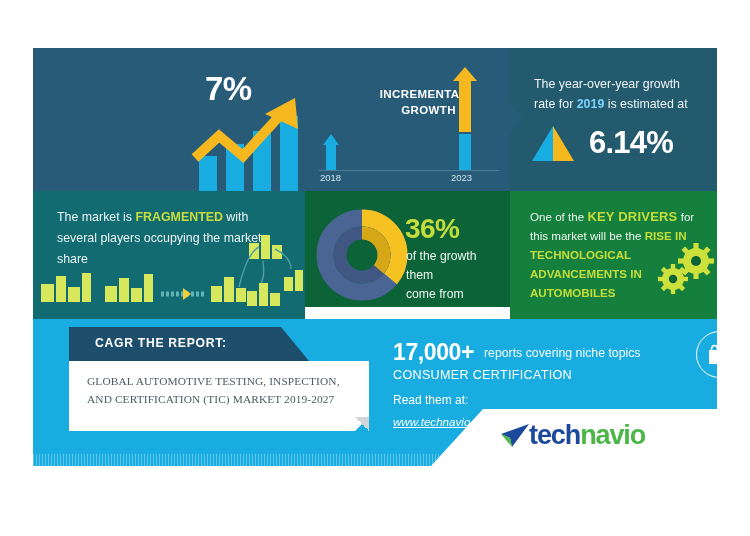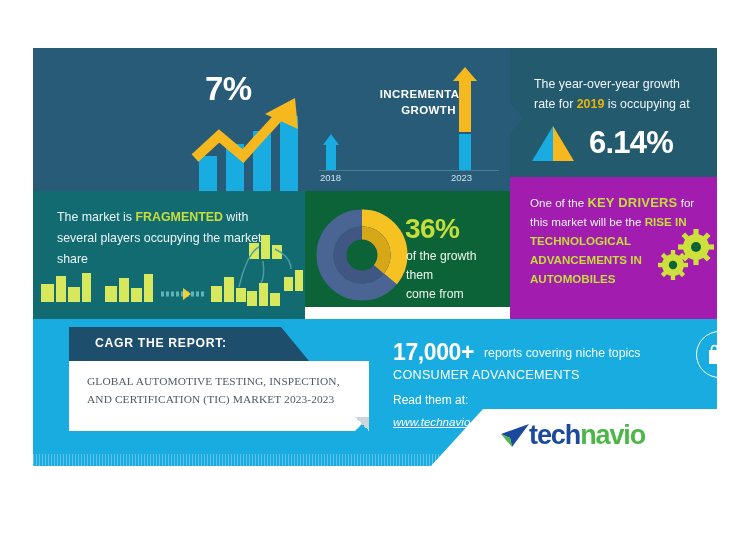--- a/index.html
+++ b/index.html
@@ -34,28 +34,28 @@
   .incr-tri{display:inline-block;width:0;height:0;vertical-align:2px;margin-left:4px;
     border-top:4.5px solid transparent;border-bottom:4.5px solid transparent;
     border-left:7px solid #f5b81f;}
   .incr-val{position:absolute;left:20px;top:70px;color:#f5b81f;font-size:23px;
     font-weight:bold;letter-spacing:-.3px;}
   .yr-line{position:absolute;left:14px;top:122px;width:180px;height:1px;background:#4a7e95;}
   .yr-lab{position:absolute;top:124px;color:#cfe3ec;font-size:9.5px;}
 
   .yoy-txt{position:absolute;left:24px;top:26px;width:170px;color:#eef4f7;
     font-size:12.4px;line-height:20px;}
-  .yoy-txt b{color:#eab308;font-weight:bold;}
+  .yoy-txt b{color:#7dd3fc;font-weight:bold;}
   .yoy-val{position:absolute;left:79px;top:77px;color:#ffffff;font-size:31px;
     font-weight:bold;letter-spacing:-.8px;}
 
   
   .p-frag{left:0;top:143px;width:272px;height:128px;background:#136b72;}
   .p-eu{left:272px;top:143px;width:205px;height:116px;background:#0b6337;}
-  .p-key{left:477px;top:129px;width:207px;height:160px;background:#a21caf;}
+  .p-key{left:477px;top:143px;width:207px;height:160px;background:#15803d;}
   .frag-txt{position:absolute;left:24px;top:16px;width:232px;color:#eaf5f4;
     font-size:12.4px;line-height:21px;}
   .frag-txt b{color:#c8de3c;font-weight:bold;}
   .eu-val{position:absolute;left:100px;top:22px;color:#c4dd3b;font-size:28px;
     font-weight:bold;letter-spacing:-.6px;}
   .eu-txt{position:absolute;left:101px;top:56px;width:100px;color:#eef7ee;
     font-size:12.2px;line-height:19px;}
   .eu-txt b{color:#c4dd3b;font-weight:bold;letter-spacing:.2px;}
   .key-txt{position:absolute;left:20px;top:16px;width:182px;color:#eef7ee;
     font-size:11.6px;line-height:19px;}
@@ -123,21 +123,21 @@
       <rect x="154" y="86" width="12" height="36" fill="#18ace0"></rect>
     </svg>
     <div class="yr-line"></div>
     <div class="yr-lab" style="left:15px;">2018</div>
     <div class="yr-lab" style="left:146px;">2023</div>
   </div>
 
   <div class="panel p-yoy">
     <div class="notch"></div>
     <div class="yoy-txt">
-      <span>The year-over-year growth rate for </span><b>2019</b><span> is occupying at</span>
+      <span>The year-over-year growth rate for </span><b>2019</b><span> is estimated at</span>
     </div>
     <svg width="207" height="143" style="position:absolute;left:0;top:0;">
       <polygon points="43,78 43,113 22,113" fill="#18ace0"></polygon>
       <polygon points="43,78 64,113 43,113" fill="#f5b81f"></polygon>
     </svg>
     <div class="yoy-val">6.14%</div>
   </div>
 
   <div class="panel p-frag">
     <div class="frag-txt">
@@ -238,27 +238,27 @@
     </svg>
   </div>
 
   <div class="panel p-foot">
 
     <div class="ribbon">
       <span>CAGR THE REPORT:</span>
     </div>
 
     <div class="card">
-      <p>GLOBAL AUTOMOTIVE TESTING, INSPECTION, AND CERTIFICATION (TIC) MARKET 2023-2023</p>
+      <p>GLOBAL AUTOMOTIVE TESTING, INSPECTION, AND CERTIFICATION (TIC) MARKET 2019-2027</p>
     </div>
     <div class="fold"></div>
 
     <div class="r-num">17,000+</div>
     <div class="r-sub">reports covering niche topics</div>
-    <div class="r-cat">CONSUMER ADVANCEMENTS</div>
+    <div class="r-cat">CONSUMER CERTIFICATION</div>
     <div class="r-read">Read them at:</div>
     <div class="r-url">www.technavio.com</div>
 
     <div class="bag-circle"></div>
     <svg width="45" height="45" style="position:absolute;left:663px;top:12px;">
       <path d="M13 19h11v14H13z" fill="#ffffff"></path>
       <path d="M15.5 19c0-3 1.5-4.5 3-4.5s3 1.5 3 4.5" fill="none" stroke="#ffffff" stroke-width="1.6"></path>
       <path d="M23 16h10v17H23z" fill="#ffffff"></path>
       <path d="M25.5 16c0-3 1.3-4.3 2.6-4.3s2.6 1.3 2.6 4.3" fill="none" stroke="#ffffff" stroke-width="1.6"></path>
     </svg>

